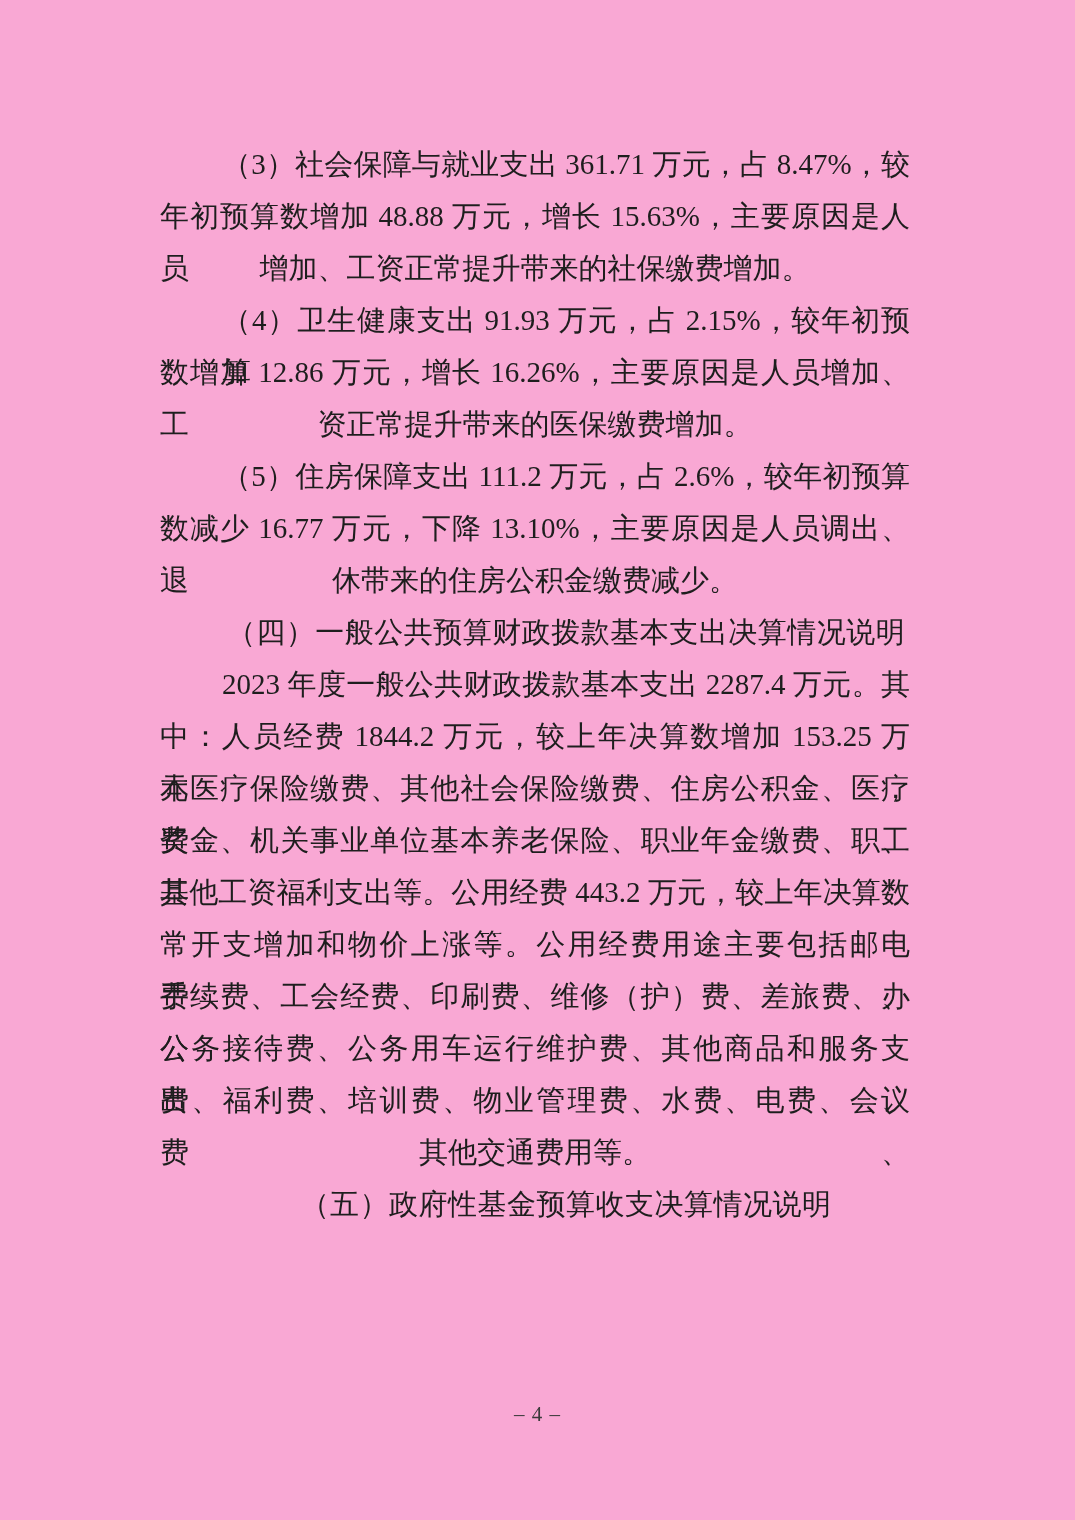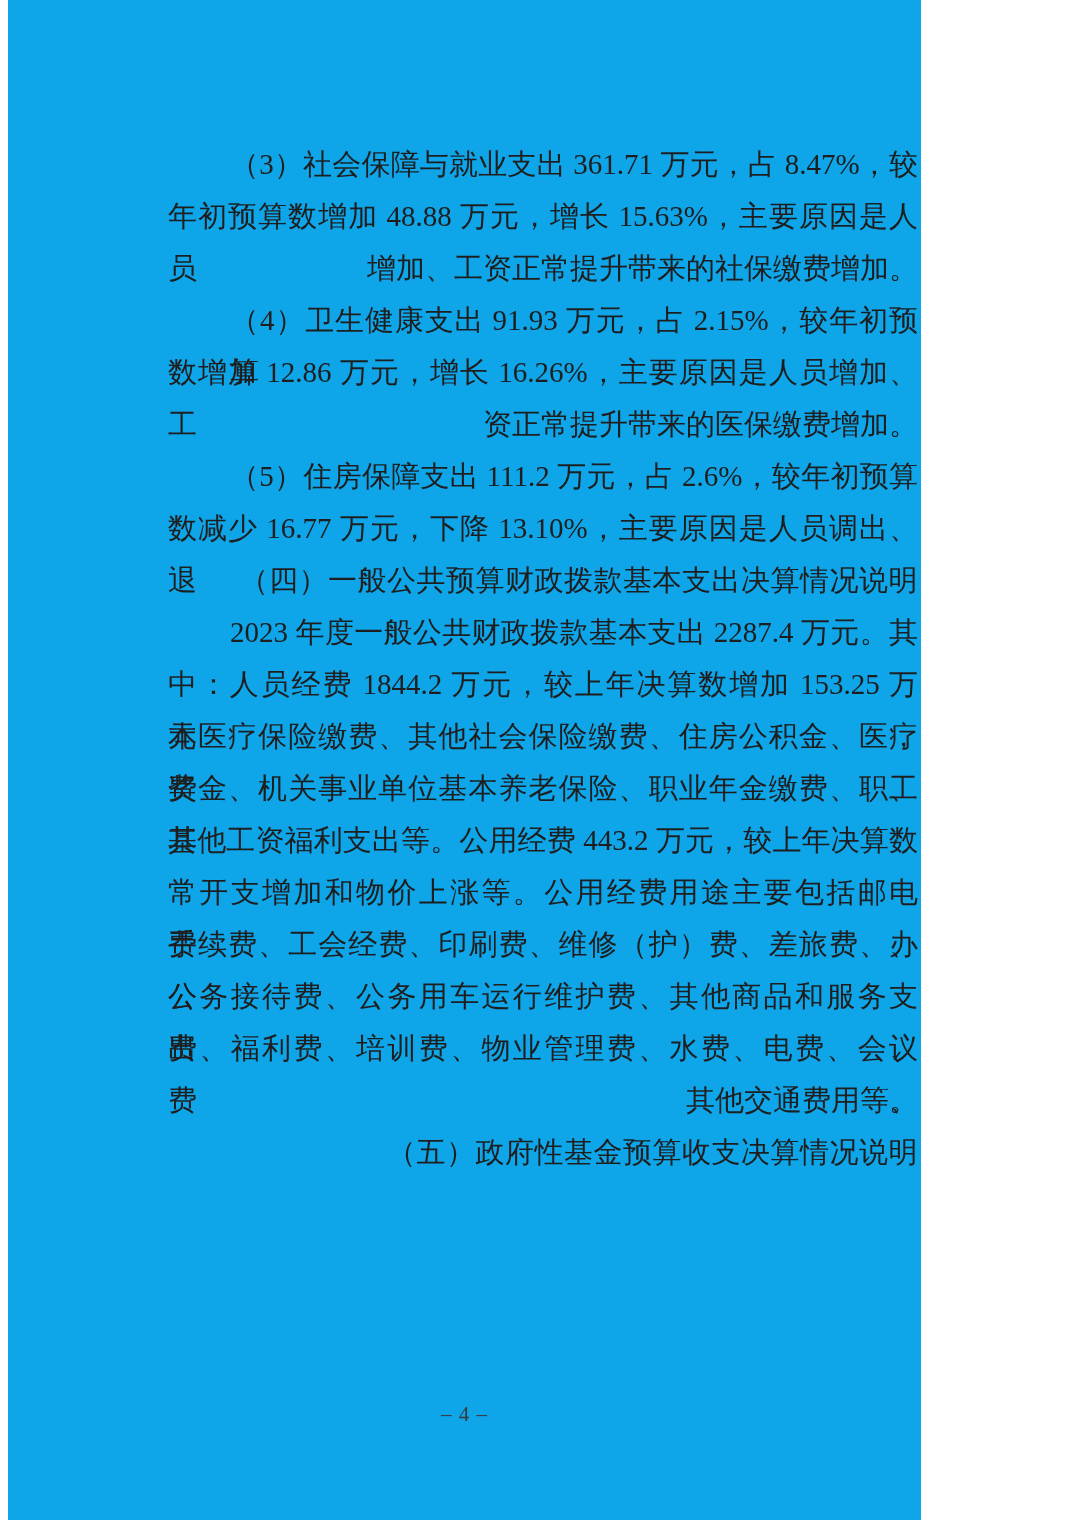--- a/index.html
+++ b/index.html
@@ -2,39 +2,38 @@
 <html><head>
 <meta charset="utf-8">
 <style>
   html, body {
     margin: 0;
     padding: 0;
     background: #ffffff;
   }
   .page {
     position: relative;
-    width: 913px;
+    width: 1075px;
     height: 1520px;
-    background: #0ea5e9;
+    background: #f9a8d4;
     overflow: hidden;
     font-family: "Liberation Serif", "DejaVu Serif", serif;
     color: #1e1e1e;
-    margin-left: 8px;
   }
   .text-block {
     position: absolute;
     left: 160px;
     top: 138px;
     width: 750px;
   }
   .line {
     height: 52px;
     line-height: 52px;
     font-size: 29px;
-    text-align: right;
+    text-align: center;
     white-space: nowrap;
     color: #1e1e1e;
   }
   .line.justify {
     white-space: normal;
     text-align: justify;
     text-align-last: justify;
   }
   .line.indent {
     padding-left: 62px;
@@ -60,20 +59,21 @@
 <div class="page">
   <div class="text-block">
       <div class="line justify indent">（3）社会保障与就业支出 361.71 万元，占 8.47%，较</div>
       <div class="line justify">年初预算数增加 48.88 万元，增长 15.63%，主要原因是人员</div>
       <div class="line">增加、工资正常提升带来的社保缴费增加。</div>
       <div class="line justify indent">（4）卫生健康支出 91.93 万元，占 2.15%，较年初预算</div>
       <div class="line justify">数增加 12.86 万元，增长 16.26%，主要原因是人员增加、工</div>
       <div class="line">资正常提升带来的医保缴费增加。</div>
       <div class="line justify indent">（5）住房保障支出 111.2 万元，占 2.6%，较年初预算</div>
       <div class="line justify">数减少 16.77 万元，下降 13.10%，主要原因是人员调出、退</div>
+      <div class="line">休带来的住房公积金缴费减少。</div>
       <div class="line indent bold">（四）一般公共预算财政拨款基本支出决算情况说明</div>
       <div class="line justify indent">2023 年度一般公共财政拨款基本支出 2287.4 万元。其</div>
       <div class="line justify">中：人员经费 1844.2 万元，较上年决算数增加 153.25 万元，</div>
       <div class="line justify">本医疗保险缴费、其他社会保险缴费、住房公积金、医疗费、</div>
       <div class="line justify">奖金、机关事业单位基本养老保险、职业年金缴费、职工基</div>
       <div class="line justify">其他工资福利支出等。公用经费 443.2 万元，较上年决算数</div>
       <div class="line justify">常开支增加和物价上涨等。公用经费用途主要包括邮电费、</div>
       <div class="line justify">手续费、工会经费、印刷费、维修（护）费、差旅费、办公</div>
       <div class="line justify">公务接待费、公务用车运行维护费、其他商品和服务支出、</div>
       <div class="line justify">费、福利费、培训费、物业管理费、水费、电费、会议费、</div>

